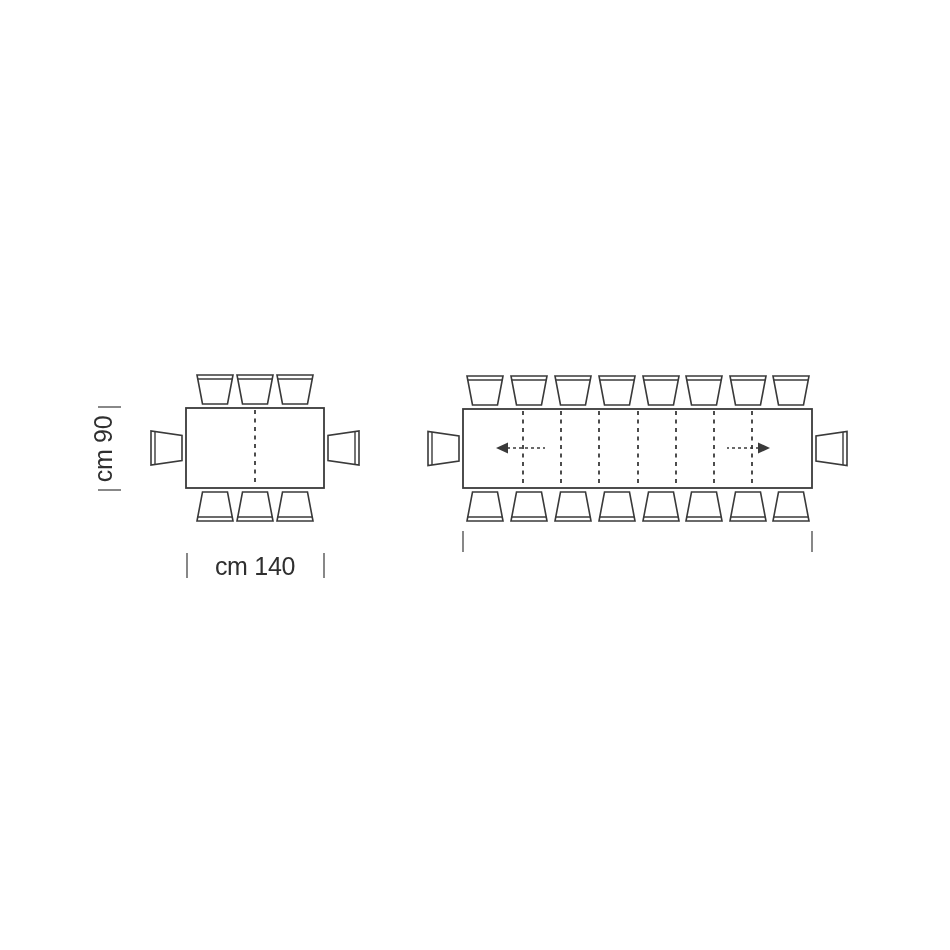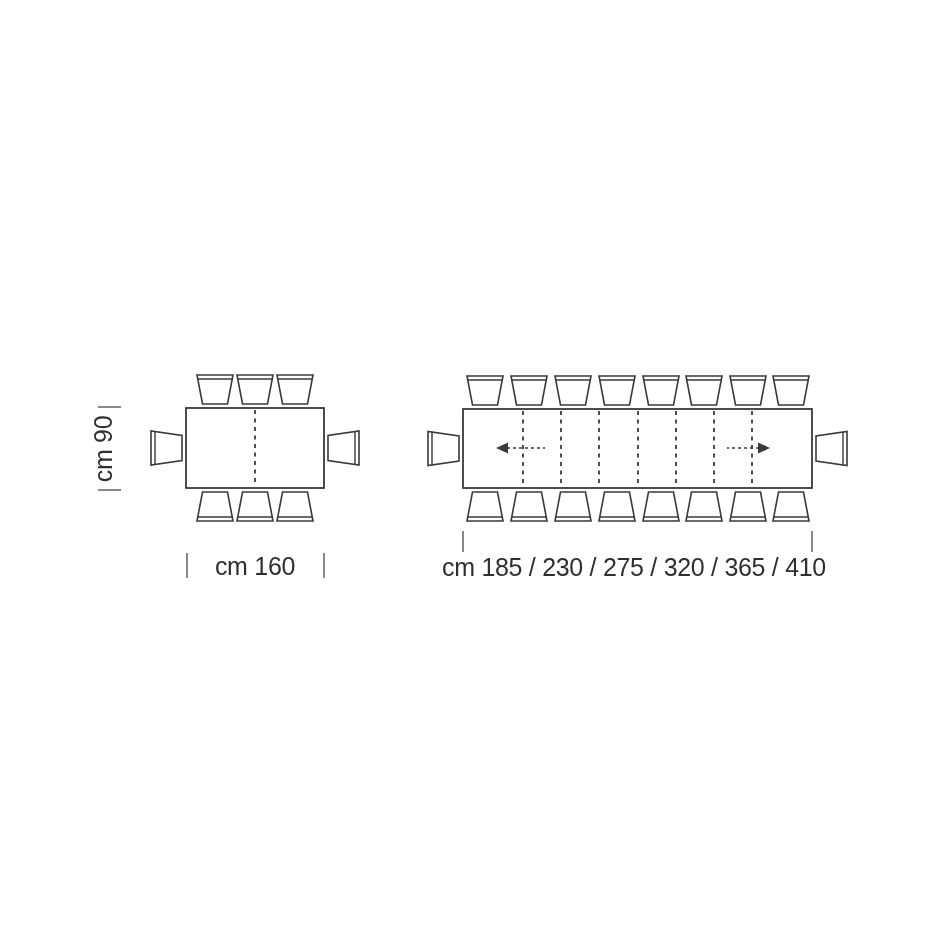--- a/index.html
+++ b/index.html
@@ -99,16 +99,15 @@
       <line x1="98" y1="407" x2="121" y2="407" stroke="#555555" stroke-width="1.4"></line>
       <line x1="98" y1="490" x2="121" y2="490" stroke="#555555" stroke-width="1.4"></line>
       <line x1="187" y1="553" x2="187" y2="578" stroke="#555555" stroke-width="1.4"></line>
       <line x1="324" y1="553" x2="324" y2="578" stroke="#555555" stroke-width="1.4"></line>
       <line x1="463" y1="531" x2="463" y2="552" stroke="#555555" stroke-width="1.4"></line>
       <line x1="812" y1="531" x2="812" y2="552" stroke="#555555" stroke-width="1.4"></line>
     </svg>
 
   <div class="dim-label rotated" id="label-depth">cm 90</div>
 
-  <div class="dim-label" id="label-fixed-width">cm 160</div>
+  <div class="dim-label" id="label-fixed-width">cm 140</div>
 
-  <div class="dim-label" id="label-extension-lengths">cm 185 / 230 / 275 / 320 / 365 / 410</div>
 </div>
 
 </body></html>

